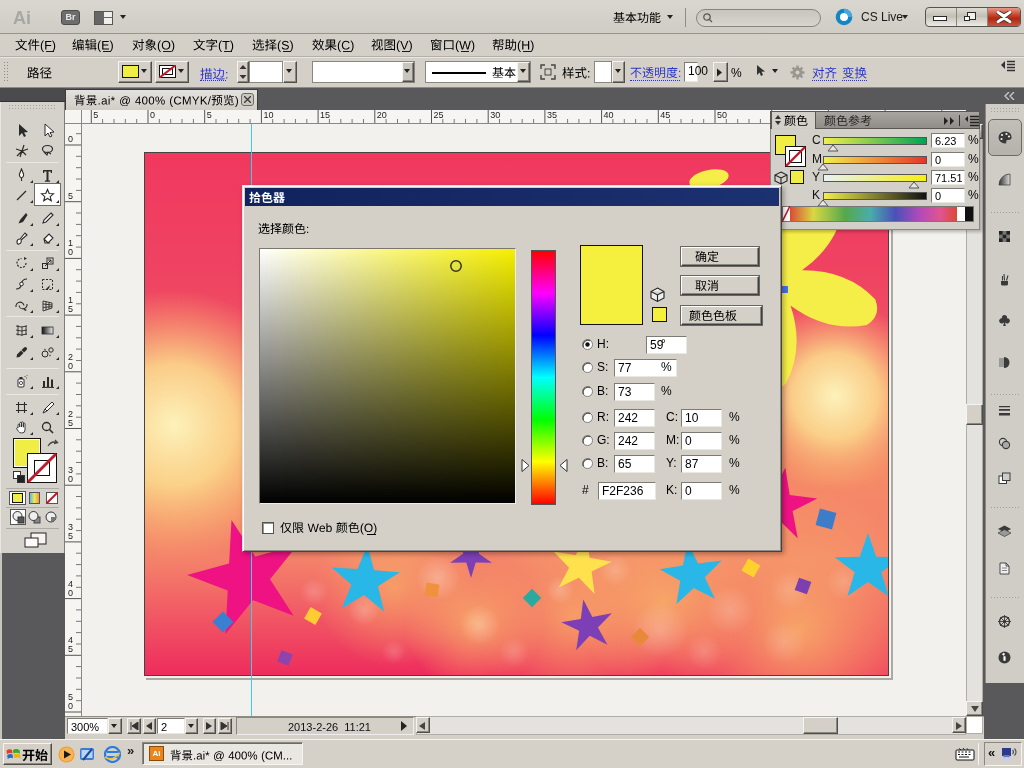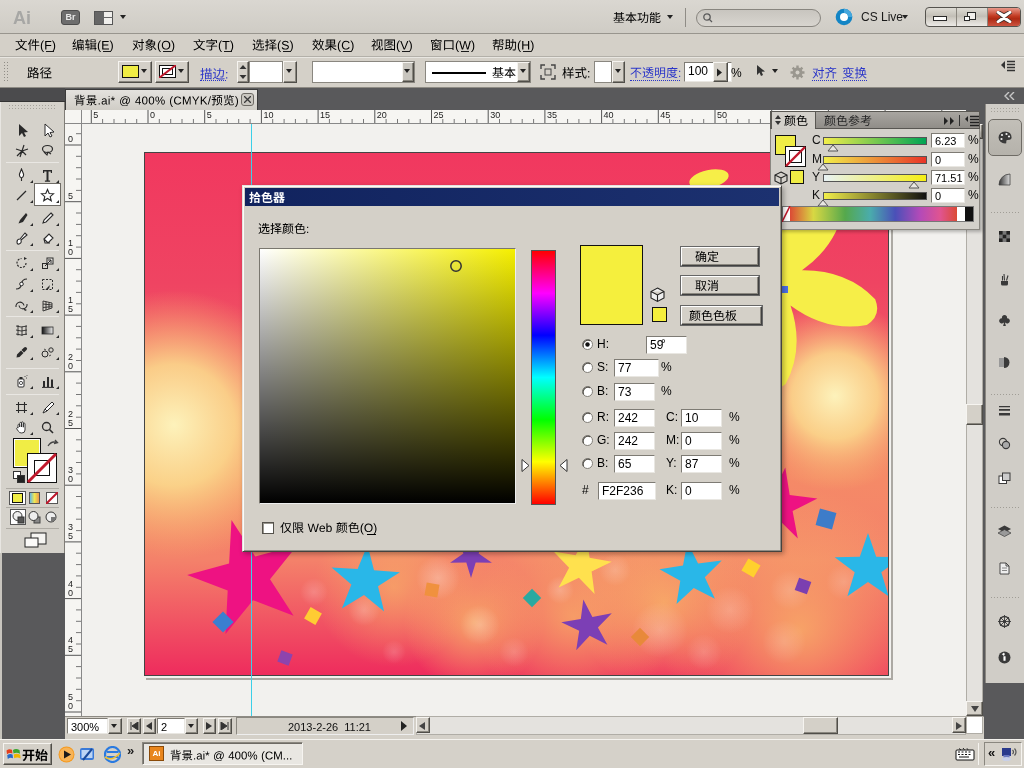--- a/index.html
+++ b/index.html
@@ -129,21 +129,21 @@
 <svg style="position:absolute;left:562px;top:64.5px;" width="30" height="16">
     <path fill="#000" transform="translate(0,12.5)" d="M5.5 -10.1C5.9 -9.5 6.4 -8.7 6.6 -8.1L7.4 -8.5C7.2 -9 6.8 -9.8 6.3 -10.5ZM10.3 -10.5C10 -9.8 9.5 -8.8 9.1 -8.1H5V-7.2H7.8V-5.5H5.4V-4.7H7.8V-2.9H4.5V-2H7.8V1H8.7V-2H11.8V-2.9H8.7V-4.7H11.2V-5.5H8.7V-7.2H11.6V-8.1H10.1C10.5 -8.7 10.9 -9.5 11.2 -10.2ZM2.3 -10.5V-8.1H0.7V-7.2H2.3C1.9 -5.5 1.2 -3.5 0.4 -2.5C0.6 -2.2 0.8 -1.8 0.9 -1.6C1.4 -2.3 1.9 -3.5 2.3 -4.8V1H3.2V-5.5C3.5 -4.9 3.9 -4.2 4.1 -3.7L4.7 -4.4C4.5 -4.8 3.5 -6.2 3.2 -6.7V-7.2H4.5V-8.1H3.2V-10.5Z M21.4 -9.9C22 -9.4 22.8 -8.8 23.2 -8.3L23.8 -8.9C23.4 -9.3 22.6 -10 22 -10.4ZM19.6 -10.5C19.6 -9.7 19.6 -8.9 19.6 -8.2H13.2V-7.2H19.7C20 -2.6 21.1 1 23.1 1C24.1 1 24.4 0.4 24.6 -1.8C24.3 -1.9 24 -2.1 23.8 -2.3C23.7 -0.7 23.5 0.1 23.2 0.1C22 0.1 21 -3 20.7 -7.2H24.3V-8.2H20.6C20.6 -8.9 20.6 -9.7 20.6 -10.5ZM13.2 -0.3 13.5 0.6C15.1 0.3 17.4 -0.2 19.6 -0.8L19.5 -1.6L16.8 -1V-4.5H19.1V-5.4H13.6V-4.5H15.9V-0.8Z M26.1 -5.3V-6.6H27.3V-5.3ZM26.1 0V-1.3H27.3V0Z"></path>
   </svg>
 <div class="cmb" style="left:594px;top:61px;width:18px;height:22px"></div>
 <div class="btn3" style="left:612px;top:61px;width:13px;height:22px"></div>
 <div class="dar" style="left:615px;top:69px"></div>
 <svg style="position:absolute;left:630px;top:65px;" width="53" height="16">
     <path fill="#2a35c8" transform="translate(0,12)" d="M6.7 -5.7C8.1 -4.8 9.9 -3.4 10.8 -2.4L11.5 -3.1C10.6 -4.1 8.8 -5.4 7.4 -6.3ZM0.8 -9.2V-8.3H6.2C5 -6.3 2.9 -4.2 0.5 -3.1C0.7 -2.9 1 -2.5 1.1 -2.3C2.8 -3.1 4.3 -4.4 5.5 -5.8V0.9H6.5V-7C6.8 -7.4 7.1 -7.9 7.3 -8.3H11.2V-9.2Z M12.7 -9.2C13.4 -8.6 14.2 -7.8 14.6 -7.2L15.3 -7.7C15 -8.3 14.1 -9.1 13.4 -9.7ZM22.2 -9.9C20.8 -9.6 18.2 -9.4 16.1 -9.3C16.1 -9.1 16.2 -8.8 16.3 -8.6C17.2 -8.7 18.1 -8.7 19.1 -8.8V-7.9H15.8V-7.2H18.6C17.8 -6.3 16.5 -5.5 15.4 -5.2C15.6 -5 15.8 -4.7 15.9 -4.5C17.1 -5 18.3 -5.8 19.1 -6.7V-5.1H20V-6.8C20.8 -5.8 22 -5 23.1 -4.6C23.2 -4.8 23.4 -5.1 23.6 -5.2C22.5 -5.6 21.3 -6.3 20.5 -7.2H23.4V-7.9H20V-8.9C21 -9 22 -9.1 22.8 -9.3ZM16.7 -4.8V-4.1H18.1C17.9 -2.8 17.4 -1.9 15.7 -1.4C15.9 -1.2 16.1 -0.9 16.2 -0.7C18.1 -1.4 18.7 -2.5 18.9 -4.1H20.4C20.3 -3.7 20.2 -3.4 20.1 -3.1H22.1C22 -2.2 21.9 -1.8 21.8 -1.6C21.7 -1.5 21.6 -1.5 21.4 -1.5C21.2 -1.5 20.6 -1.5 20 -1.6C20.1 -1.4 20.2 -1.1 20.2 -0.9C20.8 -0.8 21.4 -0.8 21.7 -0.9C22 -0.9 22.2 -0.9 22.4 -1.1C22.7 -1.4 22.8 -2 23 -3.4C23 -3.5 23 -3.7 23 -3.7H21.1L21.3 -4.8ZM15 -5.5H12.7V-4.6H14.1V-1C13.6 -0.8 13.1 -0.3 12.5 0.2L13.1 1C13.8 0.2 14.5 -0.4 14.9 -0.4C15.2 -0.4 15.6 -0.1 16 0.2C16.8 0.7 17.8 0.8 19.2 0.8C20.4 0.8 22.4 0.8 23.3 0.7C23.4 0.4 23.5 -0 23.6 -0.2C22.4 -0.1 20.6 -0 19.2 -0C17.9 -0 16.9 -0.1 16.2 -0.6C15.6 -0.9 15.3 -1.2 15 -1.2Z M28.1 -5.4V-3H25.8V-5.4ZM28.1 -6.2H25.8V-8.5H28.1ZM25 -9.3V-1.1H25.8V-2.2H28.9V-9.3ZM34.2 -8.7V-6.6H30.9V-8.7ZM30 -9.6V-5.3C30 -3.4 29.8 -1.1 27.8 0.4C28 0.6 28.3 0.9 28.4 1C29.8 -0 30.4 -1.5 30.7 -2.9H34.2V-0.2C34.2 -0 34.2 0.1 33.9 0.1C33.7 0.1 33 0.1 32.2 0C32.3 0.3 32.5 0.7 32.5 0.9C33.6 0.9 34.2 0.9 34.6 0.8C35 0.6 35.1 0.3 35.1 -0.2V-9.6ZM34.2 -5.8V-3.7H30.8C30.9 -4.2 30.9 -4.8 30.9 -5.3V-5.8Z M40.6 -7.7V-6.7H38.7V-5.9H40.6V-3.9H45.3V-5.9H47.2V-6.7H45.3V-7.7H44.4V-6.7H41.5V-7.7ZM44.4 -5.9V-4.7H41.5V-5.9ZM45.1 -2.4C44.6 -1.8 43.8 -1.3 42.9 -0.9C42.1 -1.3 41.4 -1.8 40.9 -2.4ZM38.9 -3.2V-2.4H40.4L40 -2.3C40.5 -1.6 41.2 -1 42 -0.6C40.8 -0.2 39.6 0 38.3 0.1C38.4 0.3 38.6 0.7 38.7 0.9C40.2 0.7 41.6 0.4 42.9 -0.1C44.1 0.4 45.5 0.8 47 1C47.1 0.7 47.4 0.4 47.5 0.2C46.2 0.1 45 -0.2 43.9 -0.6C45 -1.1 45.9 -1.9 46.4 -2.9L45.8 -3.2L45.7 -3.2ZM41.7 -9.9C41.8 -9.6 42 -9.2 42.2 -8.9H37.5V-5.6C37.5 -3.8 37.4 -1.3 36.4 0.6C36.7 0.6 37.1 0.8 37.2 1C38.3 -0.9 38.4 -3.7 38.4 -5.6V-8H47.4V-8.9H43.2C43 -9.3 42.8 -9.8 42.6 -10.1Z M49.1 -5.1V-6.3H50.2V-5.1ZM49.1 0V-1.2H50.2V0Z"></path>
   </svg>
 <div class="ab" style="left:630px;top:80px;width:50px;height:0;border-bottom:1px dotted #2a35c8"></div>
-<div class="fld" style="left:684px;top:62px;width:48px;height:20px">100</div>
+<div class="fld" style="left:684px;top:62px;width:14px;height:20px">100</div>
 <div class="btn3" style="left:713px;top:62px;width:15px;height:20px"></div>
 <svg class="ab" style="left:716px;top:68px" width="7" height="9">
     <path d="M1 0.5 L6 4.5 L1 8.5Z" fill="#222"></path>
   </svg>
 <div class="ab" style="left:731px;top:66px;font-size:12px">%</div>
 <svg style="position:absolute;left:753px;top:64px;" width="18" height="16" viewBox="0 0 18 16">
     <path d="M4 1 V11 L6.5 8.5 L8 12 L10 11 L8.6 7.8 L12 7.5Z" fill="#333"></path>
   </svg>
 <div class="dar" style="left:772px;top:69px"></div>
 <svg style="position:absolute;left:788.5px;top:63.5px;" width="17" height="17" viewBox="0 0 17 17">
@@ -927,21 +927,21 @@
     <circle cx="5.5" cy="5.5" r="2.2" fill="#111"></circle>
   </svg>
 <div class="ab" style="left:597px;top:337px;font-size:12px">H:</div>
 <div class="fld" style="left:646px;top:336px;width:41px;height:18px">59</div>
 <div class="ab" style="left:661px;top:337px;font-size:12px">°</div>
 <svg class="ab" style="left:582px;top:362px" width="12" height="12">
     <circle cx="5.5" cy="5.5" r="5" fill="#fff" stroke="#827f78"></circle>
     <path d="M1.6 8.2 A5 5 0 0 1 8.2 1.6" fill="none" stroke="#55524c" stroke-width="1.2"></path>
   </svg>
 <div class="ab" style="left:597px;top:360px;font-size:12px">S:</div>
-<div class="fld" style="left:614px;top:359px;width:45px;height:18px">77</div>
+<div class="fld" style="left:614px;top:359px;width:63px;height:18px">77</div>
 <div class="ab" style="left:661px;top:360px;font-size:12px">%</div>
 <svg class="ab" style="left:582px;top:386px" width="12" height="12">
     <circle cx="5.5" cy="5.5" r="5" fill="#fff" stroke="#827f78"></circle>
     <path d="M1.6 8.2 A5 5 0 0 1 8.2 1.6" fill="none" stroke="#55524c" stroke-width="1.2"></path>
   </svg>
 <div class="ab" style="left:597px;top:384px;font-size:12px">B:</div>
 <div class="fld" style="left:614px;top:383px;width:41px;height:18px">73</div>
 <div class="ab" style="left:661px;top:384px;font-size:12px">%</div>
 <svg class="ab" style="left:582px;top:412px" width="12" height="12">
     <circle cx="5.5" cy="5.5" r="5" fill="#fff" stroke="#827f78"></circle>

